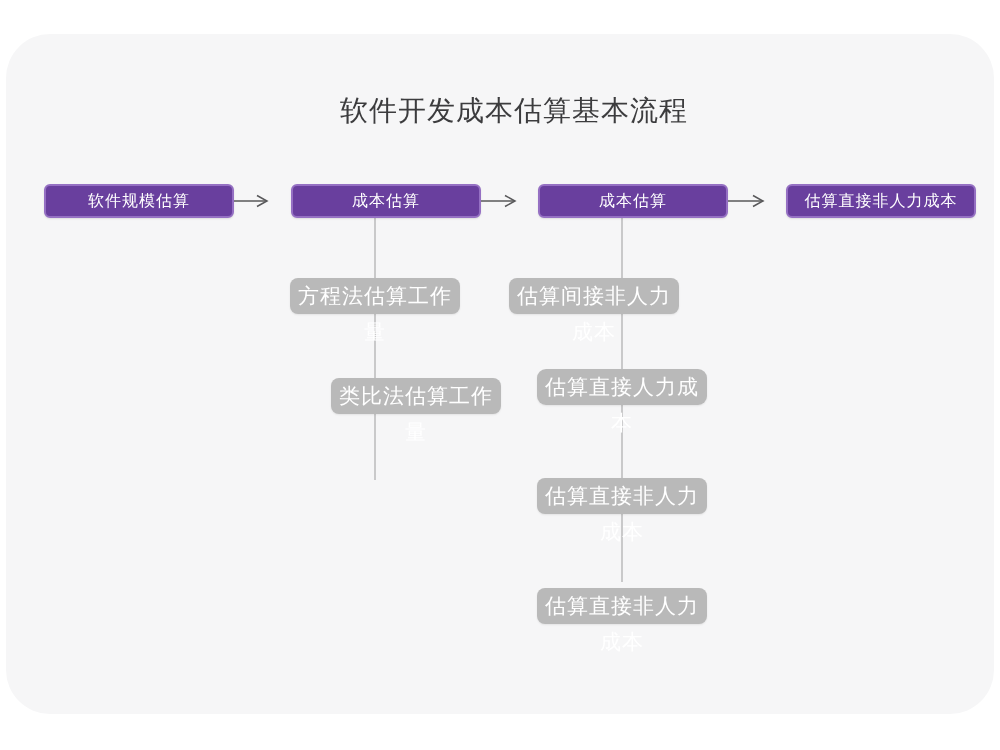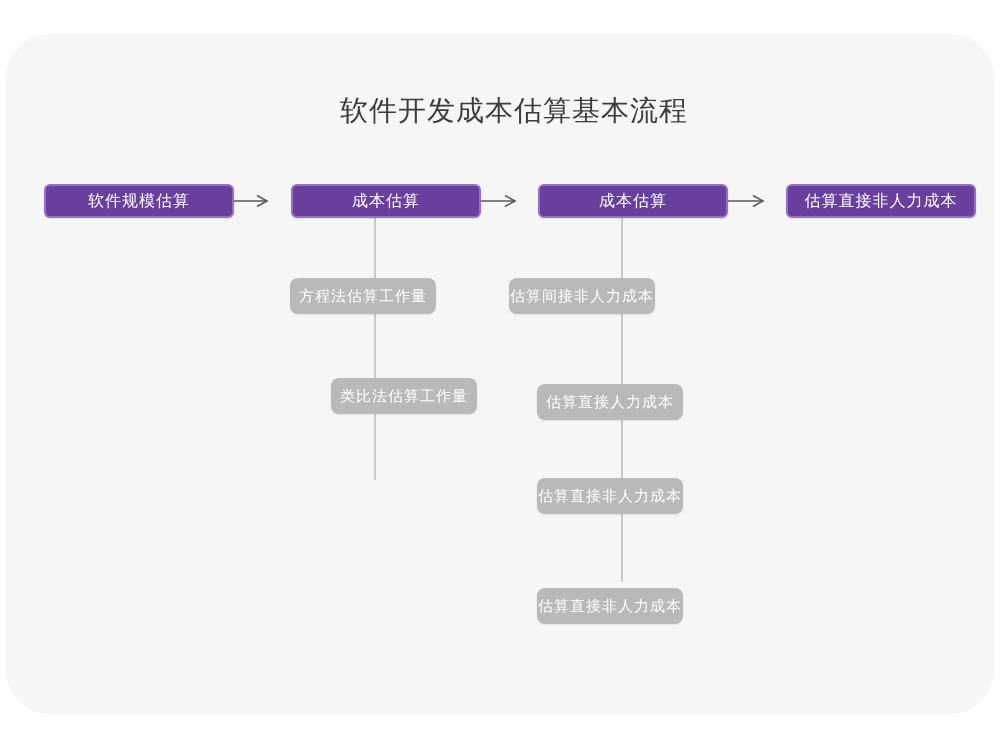--- a/index.html
+++ b/index.html
@@ -40,25 +40,25 @@
     color: #ffffff;
     font-size: 16px;
     line-height: 30px;
     text-align: center;
     letter-spacing: 1px;
     box-shadow: 0 1px 2px rgba(0,0,0,0.10);
     z-index: 3;
   }
   .gnode {
     position: absolute;
-    width: 146px; height: 36px;
+    width: 170px; height: 36px;
     background: #b9b9b9;
     border-radius: 8px;
     color: #ffffff;
-    font-size: 15px;
+    font-size: 21px;
     line-height: 36px;
     text-align: center;
     letter-spacing: 1px;
     box-shadow: 0 1px 2px rgba(0,0,0,0.08);
     z-index: 3;
   }
   .connector {
     position: absolute;
     width: 2px;
     background: #c9c9ca;
@@ -118,21 +118,21 @@
   <div class="gnode" style="left:290px; top:278px;">
     <span>方程法估算工作量</span>
   </div>
   <div class="gnode" style="left:290px; top:378px;margin-left:41px;">
     <span>类比法估算工作量</span>
   </div>
 
   <div class="gnode" style="left:509px; top:278px;">
     <span>估算间接非人力成本</span>
   </div>
-  <div class="gnode" style="left:537px; top:384px;">
+  <div class="gnode" style="left:537px; top:369px;border-radius:9px;">
     <span>估算直接人力成本</span>
   </div>
   <div class="gnode" style="left:537px; top:478px;">
     <span>估算直接非人力成本</span>
   </div>
   <div class="gnode" style="left:537px; top:588px;">
     <span>估算直接非人力成本</span>
   </div>
 </div>
 

